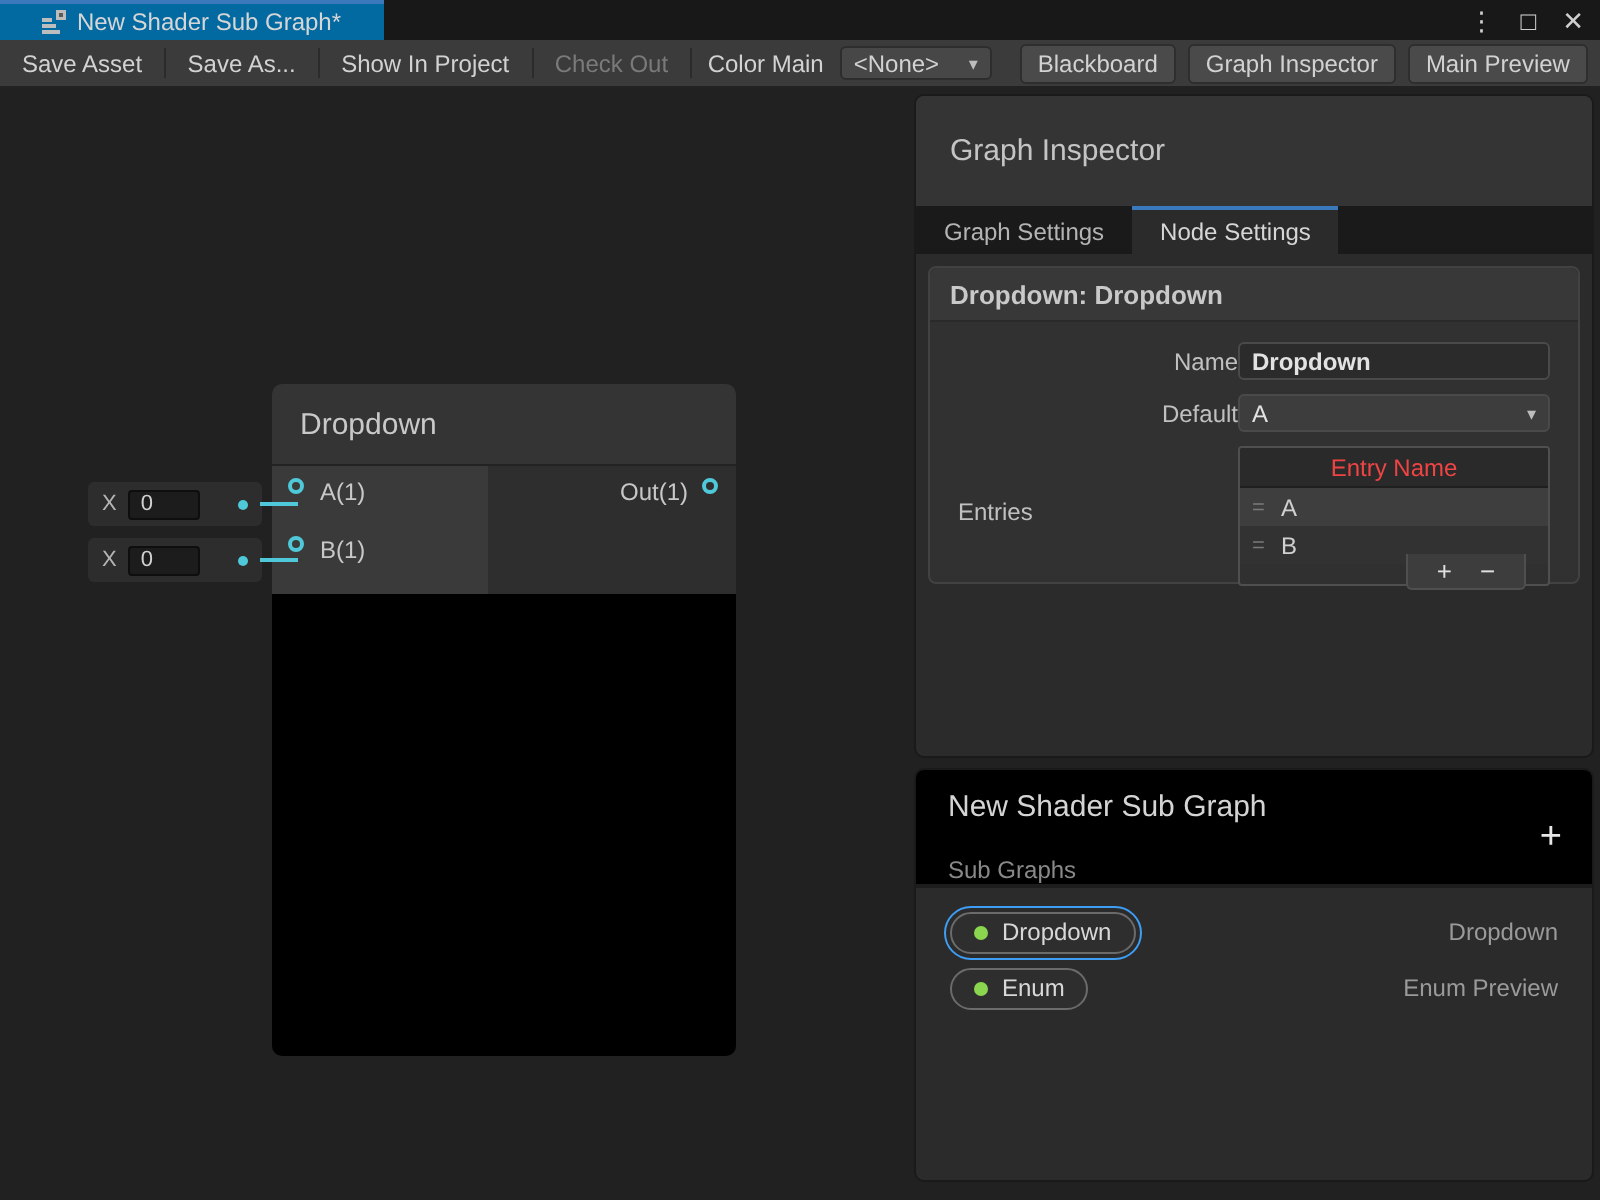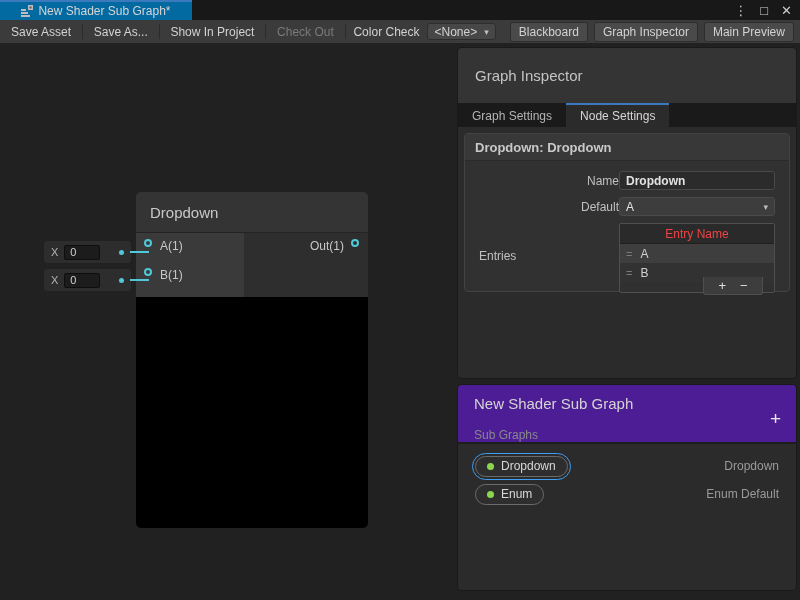--- a/index.html
+++ b/index.html
@@ -88,21 +88,21 @@
   .entry-item.row-a{background:#3e3e3e;}
   .entry-item.row-b{background:#323232;}
   .entries-pad{height:10px;}
   .entries-footer{position:absolute;right:26px;bottom:-4px;width:58px;height:17px;background:#3d3d3d;
     border:1px solid #4f4f4f;border-top:none;border-radius:0 0 3px 3px;display:flex;align-items:center;
     justify-content:center;gap:14px;font-size:13px;color:#e0e0e0;}
   .entries-footer span{line-height:1;cursor:default;}
 
   
   #blackboard{top:385px;height:205px;}
-  .bb-header{height:59px;background:#4c1d95;border-bottom:2px solid #1d1d1d;position:relative;
+  .bb-header{height:59px;background:#000000;border-bottom:2px solid #1d1d1d;position:relative;
     padding:10px 16px 0 16px;box-sizing:border-box;}
   .bb-title{font-size:15px;color:#d4d4d4;}
   .bb-sub{font-size:12px;color:#898989;margin-top:16px;}
   .bb-add{position:absolute;right:15px;top:24px;font-size:19px;color:#e6e6e6;line-height:1;}
   .bb-rows{padding-top:8px;}
   .bb-row{height:28px;display:flex;align-items:center;padding:0 17px;}
   .pill{display:inline-flex;align-items:center;gap:7px;background:#2e2e2e;border:1px solid #6b6b6b;
     border-radius:11px;height:21px;padding:0 11px;font-size:12px;color:#d8d8d8;box-sizing:border-box;}
   .pill.selected{outline:1.5px solid #3E9DF5;outline-offset:2px;}
   .pill .dot{width:7px;height:7px;border-radius:50%;background:#8BD64F;}
@@ -134,21 +134,21 @@
   <div id="toolbar">
     <div class="tb-item">Save Asset</div>
     <div class="tb-sep"></div>
     <div class="tb-item">Save As...</div>
     <div class="tb-sep"></div>
     <div class="tb-item">Show In Project</div>
     <div class="tb-sep"></div>
     <div class="tb-item disabled">Check Out</div>
     <div class="tb-sep"></div>
     <div class="tb-spacer"></div>
-    <div class="tb-label">Color Check</div>
+    <div class="tb-label">Color Main</div>
     <div class="tb-dropdown">
       <span class="dd-text">&lt;None&gt;</span>
       <span class="dd-arrow">▾</span>
     </div>
     <div class="tb-button">Blackboard</div>
     <div class="tb-button">Graph Inspector</div>
     <div class="tb-button">Main Preview</div>
   </div>
 
   <div id="canvas">
@@ -247,18 +247,18 @@
           <span class="dot"></span>
           <span>Dropdown</span>
         </div>
         <div class="bb-type">Dropdown</div>
       </div>
       <div class="bb-row">
         <div class="pill">
           <span class="dot"></span>
           <span>Enum</span>
         </div>
-        <div class="bb-type">Enum Default</div>
+        <div class="bb-type">Enum Preview</div>
       </div>
     </div>
   </div>
 
 </div>
 
 </body></html>

